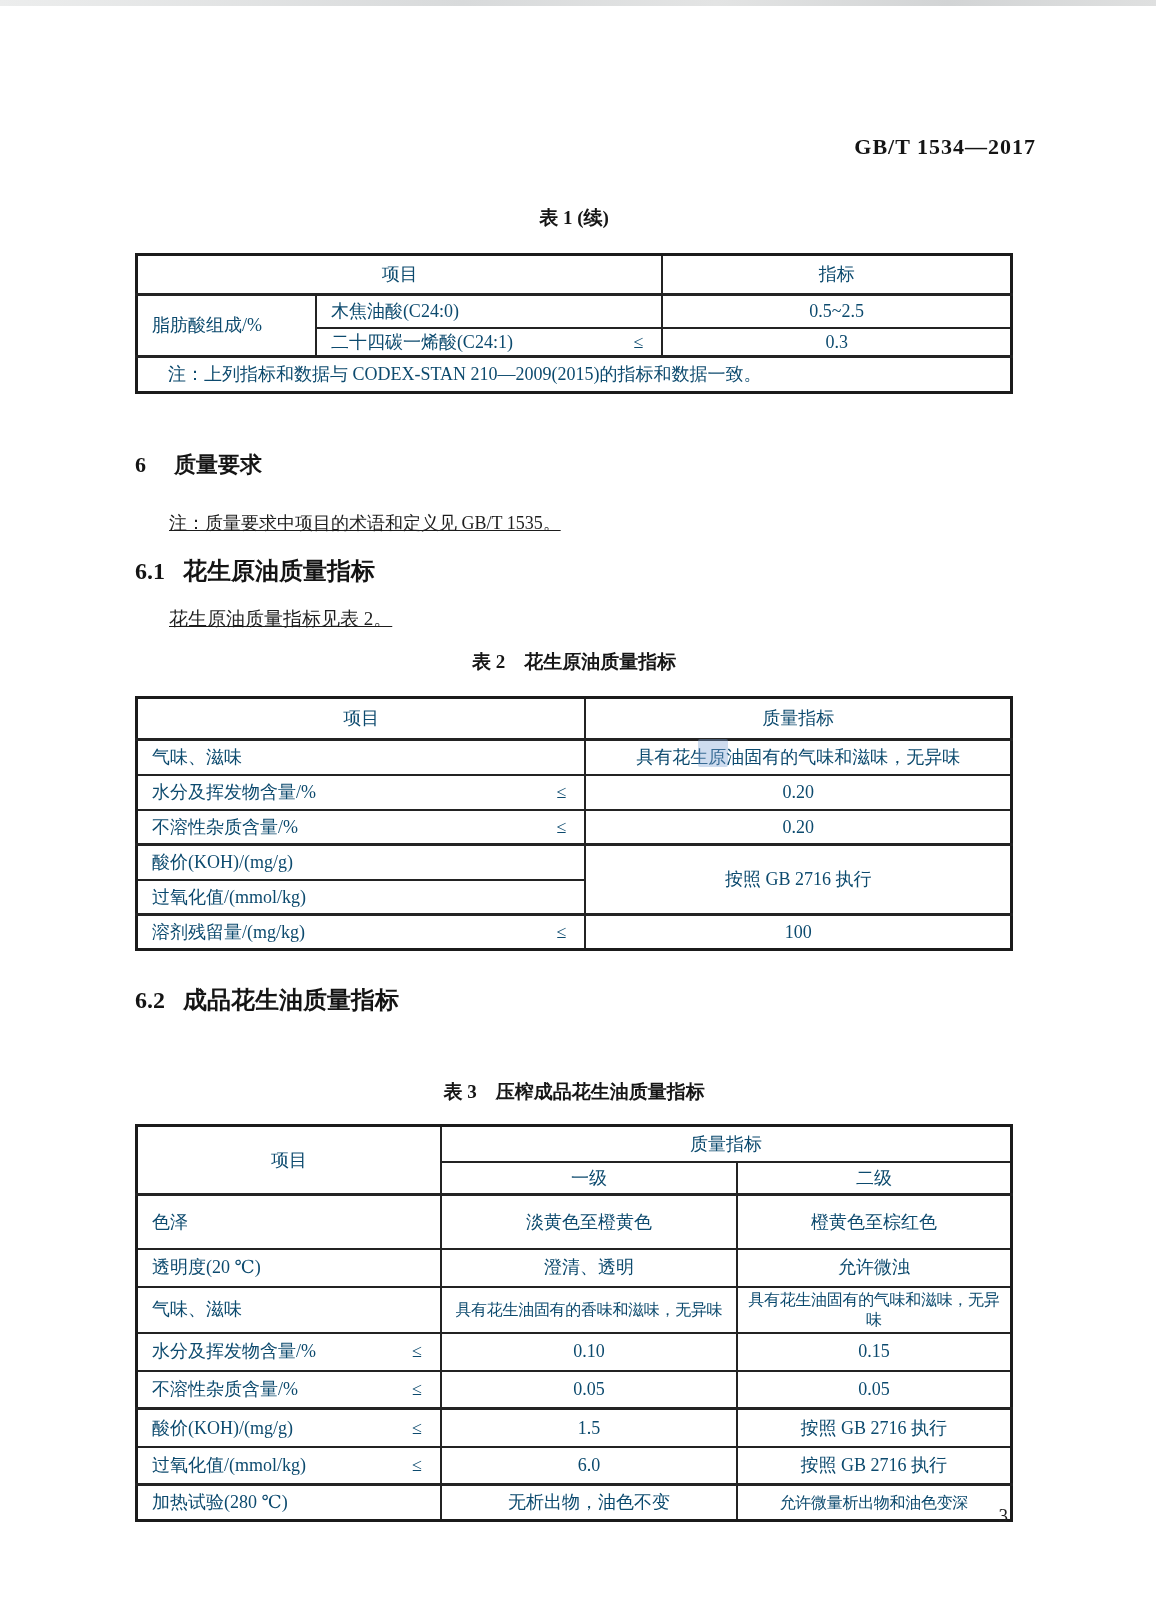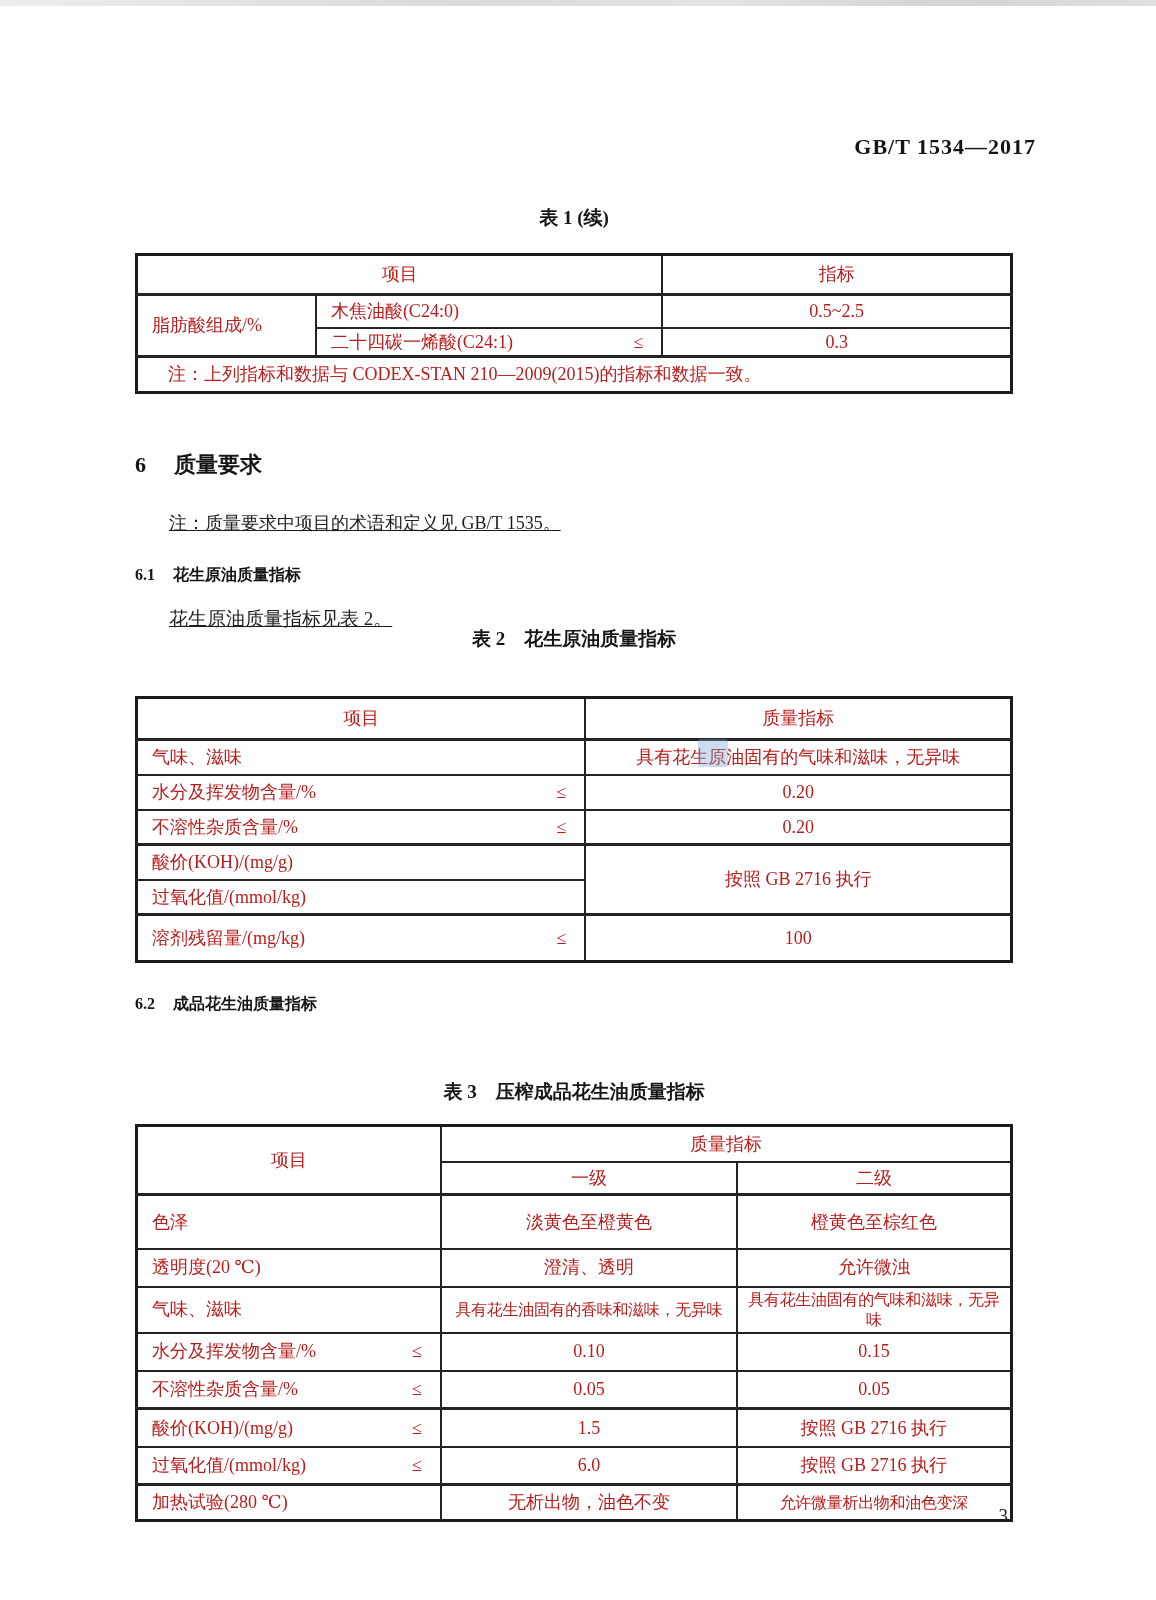--- a/index.html
+++ b/index.html
@@ -25,21 +25,21 @@
   }
 
   .caption {
     position: absolute; left: 135px; width: 878px;
     text-align: center; font-weight: 700; font-size: 19px; color: #161616;
   }
 
   table.tbl {
     position: absolute; left: 135px; width: 878px;
     border-collapse: collapse; table-layout: fixed;
-    font-size: 18px; color: #b91c1c; border-radius: 15px;
+    font-size: 18px; color: #0c4a6e; border-radius: 15px;
   }
   table.tbl td {
     border: 2px solid #232323;
     vertical-align: middle;
     text-align: center;
     padding: 2px 4px;
     line-height: 1.25;
   }
   table.tbl { border: 3px solid #1b1b1b; }
   tr.head td { border-bottom-width: 3px; }
@@ -57,21 +57,21 @@
     border-top-width: 3px !important;
     font-size: 18px;
   }
 
   .longtext { font-size: 16px; padding: 2px 9px !important; letter-spacing: -0.3px; }
 
   .sec-head { position: absolute; left: 135px; font-weight: 700; color: #141414; }
   .sec-head .num { display: inline-block; }
   .h-main { font-size: 22px; }
   .h-main .num { margin-right: 28px; }
-  .h-sub  { font-size: 16px; margin-top: 10px; }
+  .h-sub  { font-size: 24px; }
   .h-sub .num { margin-right: 18px; }
 
   .body-text { position: absolute; left: 169px; font-size: 19px; color: #1d1d1d; text-decoration: underline; }
 
   .page-num { position: absolute; top: 1505px; right: 148px; font-size: 19px; color: #222; }
 
   .watermark {
     position: absolute; left: 698px; top: 739px; width: 30px; height: 28px;
     background: rgba(125, 162, 214, 0.38); border-radius: 2px;
   }
@@ -126,21 +126,21 @@
   <div class="sec-head h-main" style="top:450px">
     <span class="num">6</span><span>质量要求</span>
   </div>
   <div class="body-text" style="top:511px; font-size:18px">注：质量要求中项目的术语和定义见 GB/T 1535。</div>
 
   <div class="sec-head h-sub" style="top:555px">
     <span class="num">6.1</span><span>花生原油质量指标</span>
   </div>
   <div class="body-text" style="top:606px">花生原油质量指标见表 2。</div>
 
-  <div class="caption" style="top:626px">表 2　花生原油质量指标</div>
+  <div class="caption" style="top:649px">表 2　花生原油质量指标</div>
 
   <table class="tbl" style="top:696px">
     <colgroup>
         <col style="width:51.3%">
         <col style="width:48.7%">
       </colgroup>
     <tbody>
         <tr class="head">
       <td style="height:42px">项目</td>
       <td>质量指标</td>
@@ -181,21 +181,21 @@
       <td rowspan="2" style="border-top-width:3px">按照 GB 2716 执行</td>
     </tr>
     <tr>
       <td class="item-cell" style="height:35px">
         <span class="item-flex">
               <span>过氧化值/(mmol/kg)</span>
             </span>
       </td>
     </tr>
     <tr>
-      <td class="item-cell" style="height:47px; border-top-width:3px">
+      <td class="item-cell" style="height:35px; border-top-width:3px">
         <span class="item-flex">
               <span>溶剂残留量/(mg/kg)</span>
               <span class="le">≤</span>
             </span>
       </td>
       <td style="border-top-width:3px">100</td>
     </tr>
   </tbody>
     </table>
 

